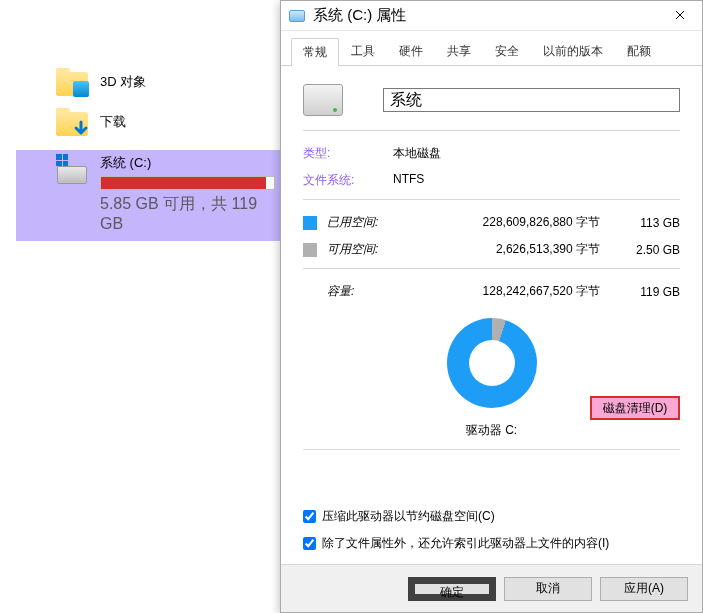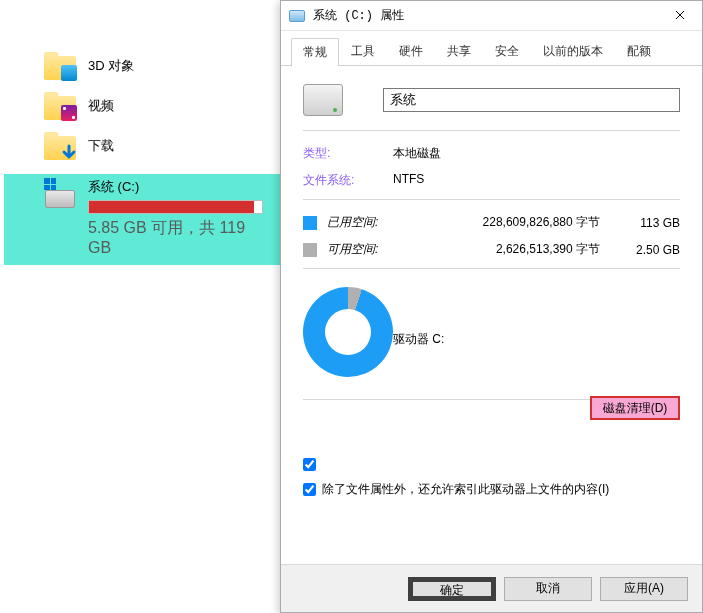--- a/index.html
+++ b/index.html
@@ -1,113 +1,103 @@
 <!DOCTYPE html>
 <html><head>
 <meta charset="utf-8">
 <style>
 * { box-sizing: border-box; margin: 0; padding: 0; font-family: "Microsoft YaHei", "Segoe UI", sans-serif; font-size: 12px; }
 body { background: #fff; width: 703px; height: 613px; position: relative; overflow: hidden; }
 
-.sidebar { position: absolute; left: 4px; top: 0; width: 280px; height: 613px; background: #fff; padding-top: 46px; }
+.sidebar { position: absolute; left: 16px; top: 0; width: 280px; height: 613px; background: #fff; padding-top: 62px; }
 .folder-item { display: flex; align-items: center; padding: 6px 0 6px 40px; gap: 12px; }
 .folder-icon { width: 32px; height: 28px; position: relative; }
 .folder-back { position: absolute; width: 32px; height: 24px; bottom: 0; background: linear-gradient(#ffe79e, #ffd34e); border-radius: 2px; }
 .folder-tab { position: absolute; width: 14px; height: 6px; top: 0; left: 0; background: #ffe79e; border-radius: 2px 2px 0 0; }
 .folder-overlay { position: absolute; right: -2px; bottom: -2px; width: 18px; height: 18px; display: flex; align-items: center; justify-content: center; }
 .overlay-3d { width: 16px; height: 16px; background: linear-gradient(#4fc3f7, #0288d1); border-radius: 2px; }
 .overlay-video { width: 16px; height: 16px; background: linear-gradient(#7b1fa2, #e91e63); border-radius: 2px; position: relative; }
 .overlay-video::before, .overlay-video::after { content: ""; position: absolute; width: 3px; height: 3px; background: #fff; border-radius: 1px; }
 .overlay-video::before { left: 2px; top: 2px; }
 .overlay-video::after { right: 2px; bottom: 2px; }
 .overlay-download { width: 18px; height: 18px; }
 .overlay-download svg { width: 18px; height: 18px; }
 .folder-label { font-size: 13px; color: #000; }
 
-.drive-item { background: #5eead4; padding: 4px 0 8px 40px; margin-top: 8px; }
+.drive-item { background: #c4b5fd; padding: 4px 0 8px 40px; margin-top: 8px; }
 .drive-row { display: flex; align-items: flex-start; gap: 12px; }
 .drive-icon { width: 32px; height: 32px; position: relative; flex-shrink: 0; }
 .drive-body { width: 30px; height: 18px; background: linear-gradient(#e8e8e8, #bdbdbd); position: absolute; bottom: 2px; left: 1px; border-radius: 2px; border: 1px solid #999; }
 .drive-win { width: 12px; height: 12px; position: absolute; top: 0; left: 0; display: grid; grid-template-columns: 1fr 1fr; grid-template-rows: 1fr 1fr; gap: 1px; }
 .drive-win div { background: #0078d4; }
 .drive-info { flex: 1; padding-right: 12px; }
 .drive-title { font-size: 13px; margin-bottom: 4px; }
 .drive-bar { width: 175px; height: 14px; background: #fff; border: 1px solid #bdbdbd; position: relative; margin-bottom: 4px; }
 .drive-bar-fill { height: 100%; background: #d32f2f; width: 95.1%; }
 .drive-sub { font-size: 16px; color: #5a5a5a; }
 
 .dialog { position: absolute; right: 0; top: 0; width: 423px; height: 613px; background: #fff; border: 1px solid #aaa; box-shadow: -2px 2px 8px rgba(0,0,0,.2); display: flex; flex-direction: column; }
 .titlebar { height: 30px; display: flex; align-items: center; padding: 0 8px; border-bottom: 1px solid #e5e5e5; }
 .titlebar-icon { width: 16px; height: 12px; background: linear-gradient(#cfe8fb,#7fbce6); border: 1px solid #5a9fd4; border-radius: 2px; margin-right: 8px; }
-.titlebar-text { flex: 1; font-size: 12px; font-family: Liberation Mono, monospace; }
+.titlebar-text { flex: 1; font-size: 15px; }
 .titlebar-close { width: 45px; height: 30px; margin: -1px -8px 0 0; display: flex; align-items: center; justify-content: center; cursor: pointer; }
 .titlebar-close svg { width: 10px; height: 10px; }
 
 .tabs { display: flex; padding: 6px 10px 0 10px; border-bottom: 1px solid #d0d0d0; }
 .tab { padding: 5px 11px; font-size: 12px; border: 1px solid transparent; border-bottom: none; cursor: pointer; color: #333; }
 .tab.active { border-color: #d0d0d0; background: #fff; position: relative; top: 1px; border-radius: 2px 2px 0 0; }
 
 .content { flex: 1; padding: 18px 22px 10px 22px; overflow: hidden; }
 .row { display: flex; align-items: center; margin-bottom: 14px; }
 .big-drive-icon { width: 40px; height: 32px; background: linear-gradient(#f4f4f4, #cfcfcf); border: 1px solid #9e9e9e; border-radius: 3px; position: relative; margin-right: 40px; }
 .big-drive-icon::after { content: ""; position: absolute; bottom: 3px; right: 5px; width: 4px; height: 4px; background: #4caf50; border-radius: 50%; }
-.name-input { flex: 1; height: 24px; border: 1px solid #7a7a7a; padding: 0 6px; font-size: 13px; }
+.name-input { flex: 1; height: 24px; border: 1px solid #7a7a7a; padding: 0 6px; font-size: 16px; }
 
 .divider { height: 1px; background: #d8d8d8; margin: 8px 0 14px 0; }
 
 .kv { display: flex; margin-bottom: 10px; font-size: 12px; }
 .kv-label { width: 90px; color: #8b5cf6; }
 .kv-value { color: #000; }
 
 .space-row { display: flex; align-items: center; margin-bottom: 10px; font-size: 12px; }
 .sq { width: 14px; height: 14px; margin-right: 10px; }
 .sq.used { background: #1e9df7; }
 .sq.free { background: #b0b0b0; }
 .space-label { width: 70px; font-style: italic; }
 .space-bytes { flex: 1; text-align: right; padding-right: 20px; }
 .space-gb { width: 60px; text-align: right; }
 
-.pie-wrap { display: flex; align-items: center; margin: 18px 0 22px 0; position: relative; }
+.pie-wrap { display: flex; flex-direction: column; align-items: center; margin: 18px 0 10px 0; position: relative; }
 .pie { width: 90px; height: 90px; border-radius: 50%; background: conic-gradient(#b0b0b0 0deg 18deg, #1e9df7 18deg 360deg); position: relative; }
 .pie::after { content: ""; position: absolute; inset: 22px; background: #fff; border-radius: 50%; }
 .pie-label { margin-top: 14px; font-size: 12px; }
 
 .cleanup-btn { position: absolute; right: 22px; top: 395px; width: 90px; height: 24px; border: 2px solid #d32f2f; background: #f9a8d4; font-size: 12px; cursor: pointer; }
 
 .checks { margin-top: 58px; }
 .check-row { display: flex; align-items: center; gap: 6px; margin-bottom: 10px; font-size: 12px; }
 .check-row input { width: 13px; height: 13px; }
 
 .footer { height: 48px; border-top: 1px solid #d8d8d8; display: flex; align-items: center; justify-content: flex-end; gap: 8px; padding: 0 14px; background: #f0f0f0; }
 .footer button { width: 88px; height: 24px; background: #e1e1e1; border: 1px solid #adadad; font-size: 12px; cursor: pointer; }
-.footer button.primary { border: 5px solid #404040; }
+.footer button.primary { border: 7px solid #404040; }
 </style>
 </head>
 <body>
 
 <div class="sidebar">
   <div class="folder-item">
     <div class="folder-icon">
       <div class="folder-tab"></div>
         <div class="folder-back"></div>
       <div class="folder-overlay">
           <div class="overlay-3d"></div>
         </div>
     </div>
     <span class="folder-label">3D 对象</span>
-  </div>
-  <div class="folder-item">
-    <div class="folder-icon">
-      <div class="folder-tab"></div>
-        <div class="folder-back"></div>
-      <div class="folder-overlay">
-          <div class="overlay-video"></div>
-        </div>
-    </div>
-    <span class="folder-label">视频</span>
   </div>
   <div class="folder-item">
     <div class="folder-icon">
       <div class="folder-tab"></div>
         <div class="folder-back"></div>
       <div class="folder-overlay overlay-download">
         <svg viewBox="0 0 18 18">
             <path d="M9 2 L9 12 M4 8 L9 13 L14 8" stroke="#0078d4" stroke-width="3" fill="none" stroke-linecap="round" stroke-linejoin="round"></path>
           </svg>
       </div>
@@ -184,33 +174,40 @@
     </div>
     <div class="space-row">
       <div class="sq free"></div>
       <div class="space-label">可用空间:</div>
       <div class="space-bytes">2,626,513,390 字节</div>
       <div class="space-gb">2.50 GB</div>
     </div>
 
     <div class="divider"></div>
 
+    <div class="space-row">
+      <div style="width:24px"></div>
+      <div class="space-label">容量:</div>
+      <div class="space-bytes">128,242,667,520 字节</div>
+      <div class="space-gb">119 GB</div>
+    </div>
 
     <div class="pie-wrap">
       <div class="pie"></div>
       <div class="pie-label">驱动器 C:</div>
     </div>
 
     <button class="cleanup-btn">磁盘清理(D)</button>
 
     <div class="divider" style="margin-top:6px;"></div>
 
     <div class="checks">
       <label class="check-row">
         <input type="checkbox" checked="" style="">
+        <span>压缩此驱动器以节约磁盘空间(C)</span>
       </label>
       <label class="check-row">
         <input type="checkbox" checked="" style="">
         <span>除了文件属性外，还允许索引此驱动器上文件的内容(I)</span>
       </label>
     </div>
   </div>
 
   <div class="footer">
     <button class="primary">确定</button>

